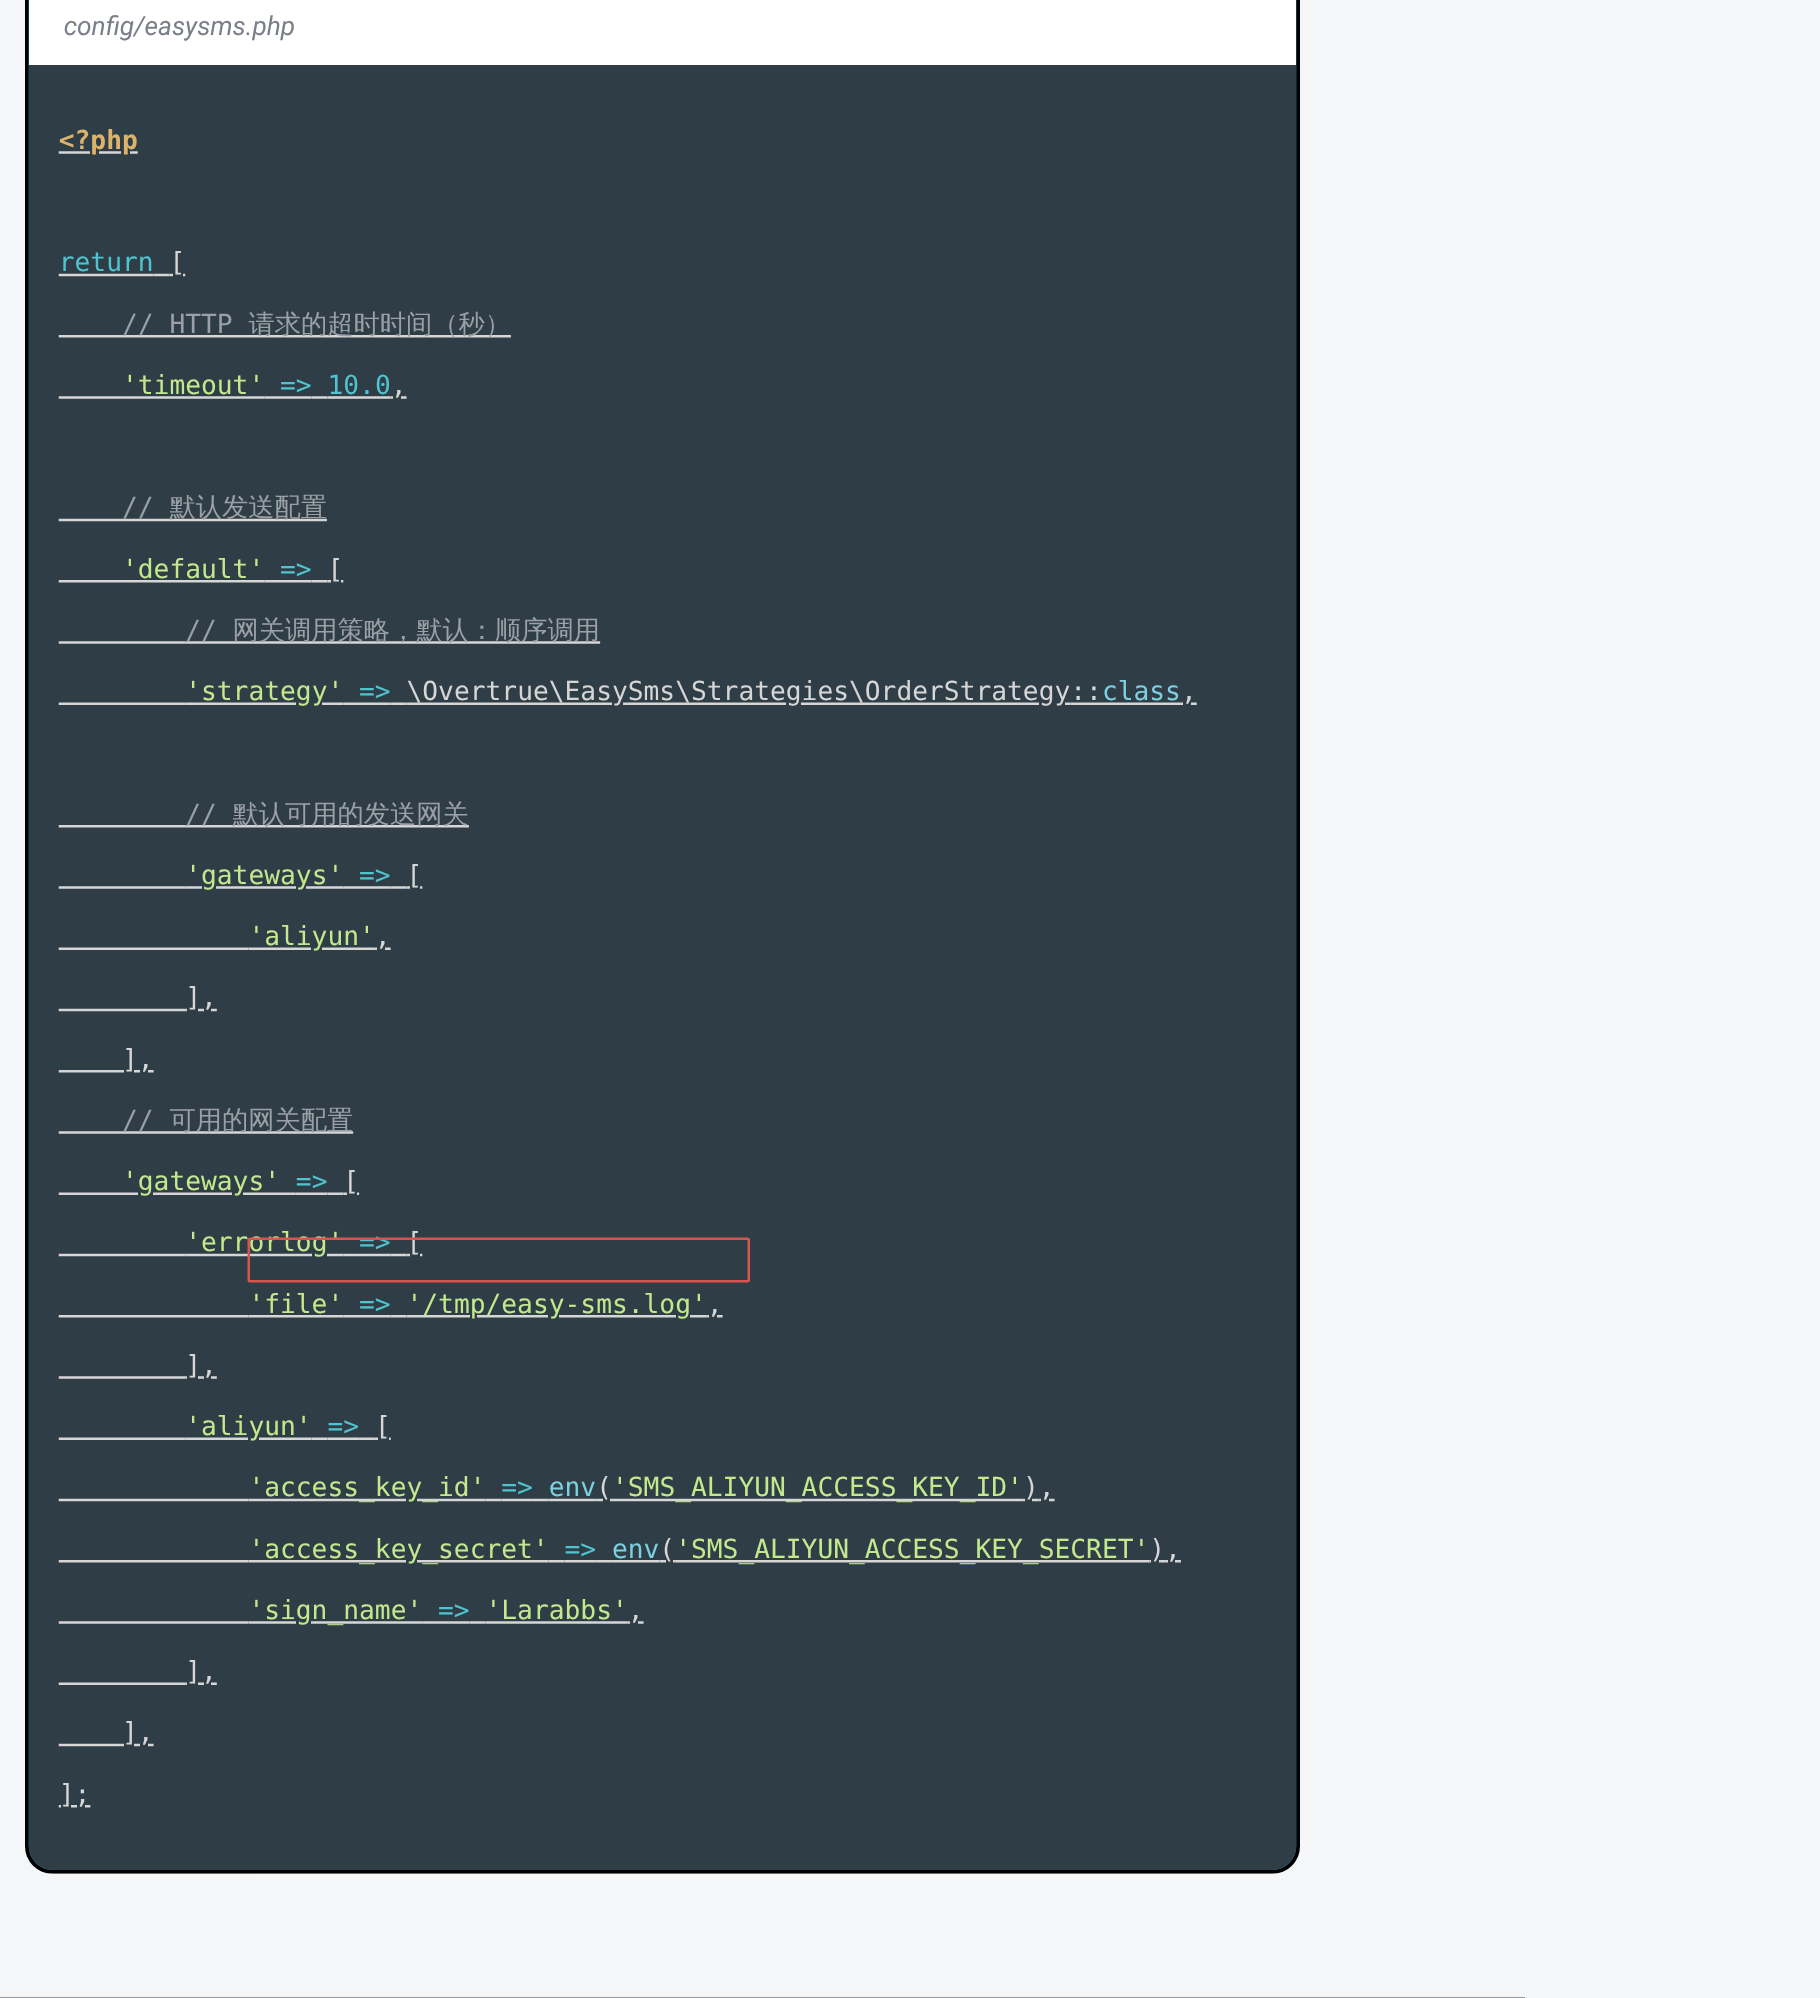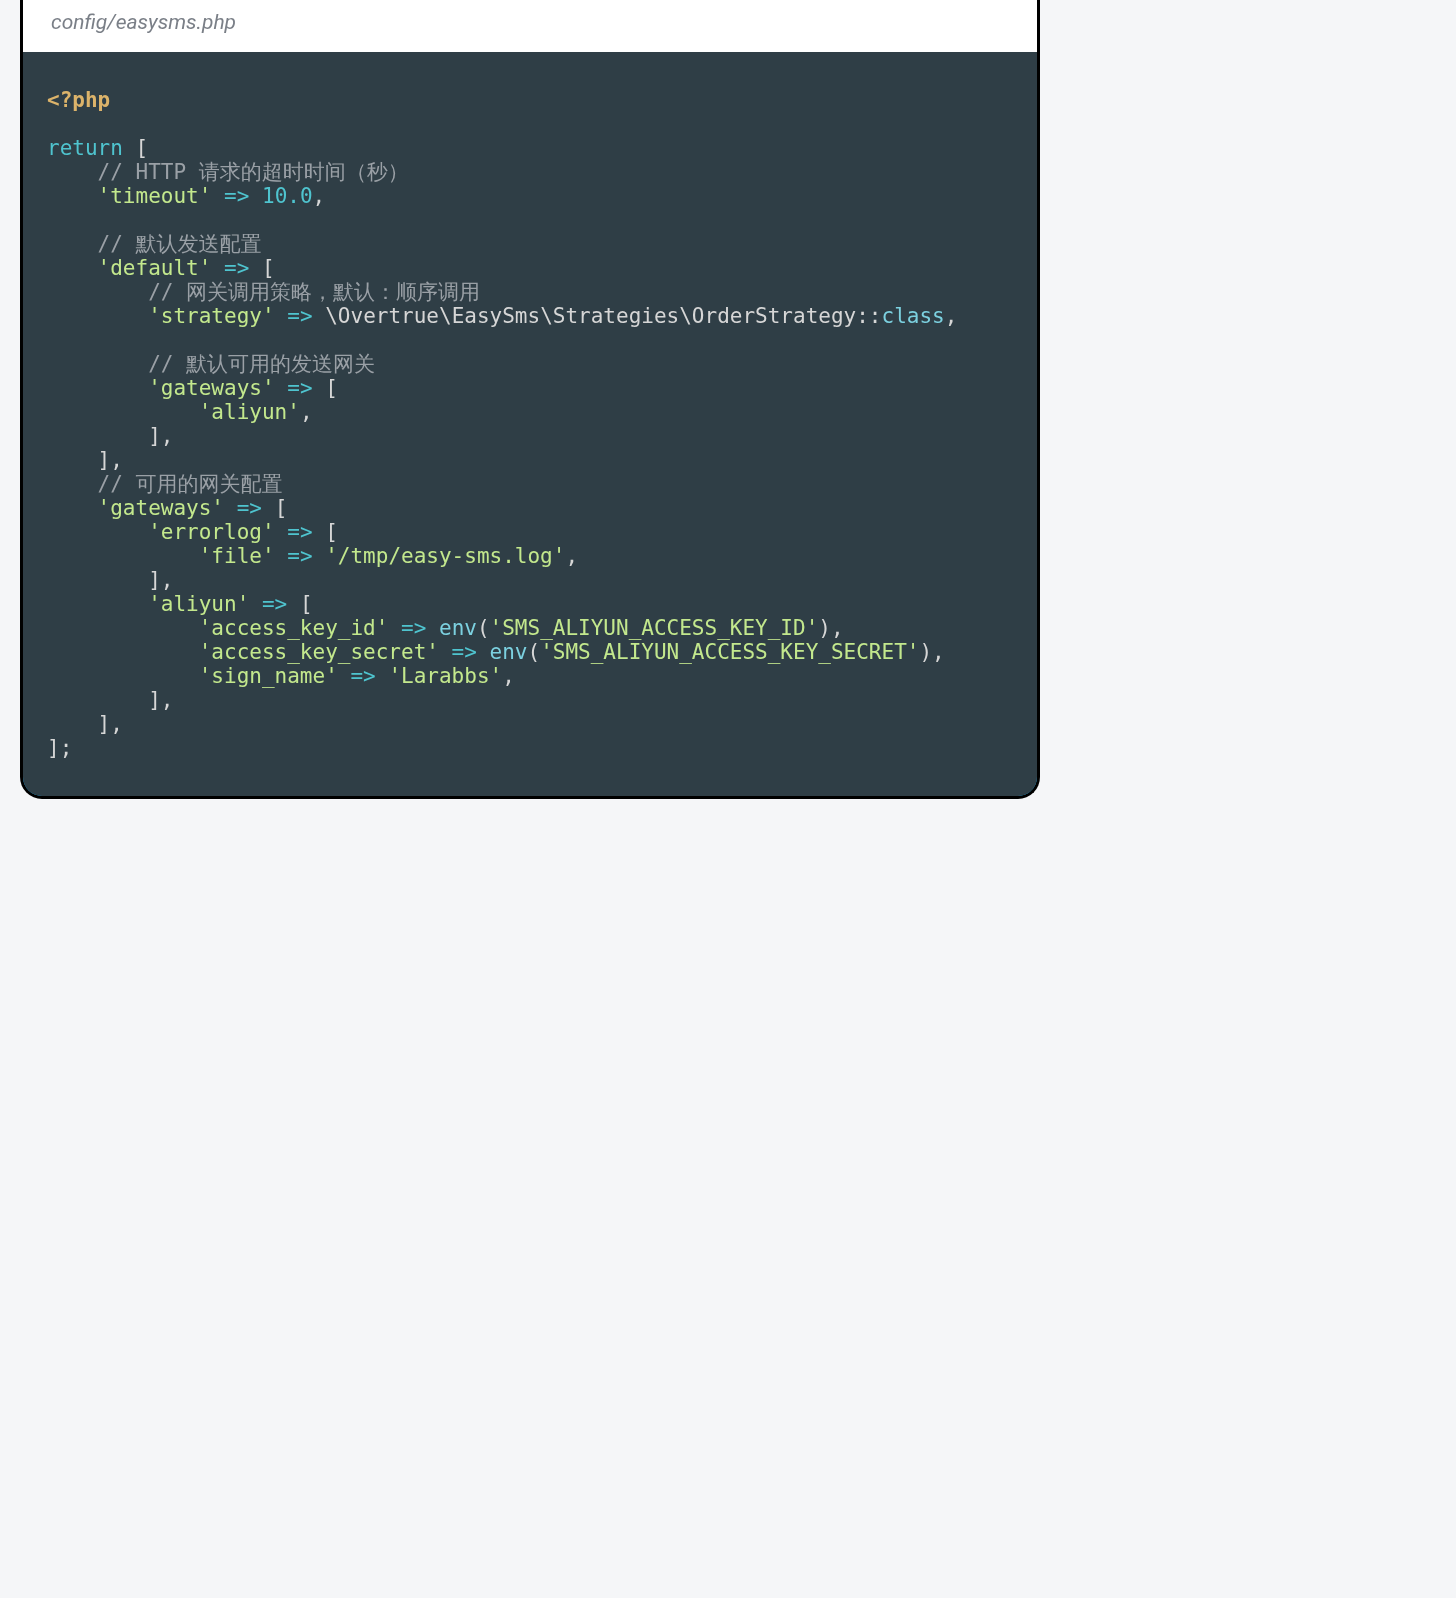--- a/index.html
+++ b/index.html
@@ -27,25 +27,26 @@
     font-style: italic;
     color: #7a7f87;
     font-size: 21px;
     background: #fff;
   }
   .code-block {
     background: #2f3e46;
     color: #d6d6d6;
     font-family: Menlo, Consolas, "DejaVu Sans Mono", monospace;
     font-size: 21px;
-    line-height: 24px;
+    line-height: 49px;
     padding: 36px 24px 36px 24px;
     white-space: pre;
     overflow-x: auto;
     position: relative;
+    text-decoration: underline;
   }
   .tk-decl   { color: #dcb36a; font-weight: bold; } 
   .tk-key    { color: #4fc4cf; } 
   .tk-br     { color: #d6d6d6; } 
   .tk-cmt    { color: #9aa0a6; } 
   .tk-str    { color: #c3e88d; } 
   .tk-punct  { color: #4fc4cf; } 
   .tk-num    { color: #4fc4cf; } 
   .tk-fn     { color: #7cd1e0; } 
   .tk-cls    { color: #d6d6d6; } 

